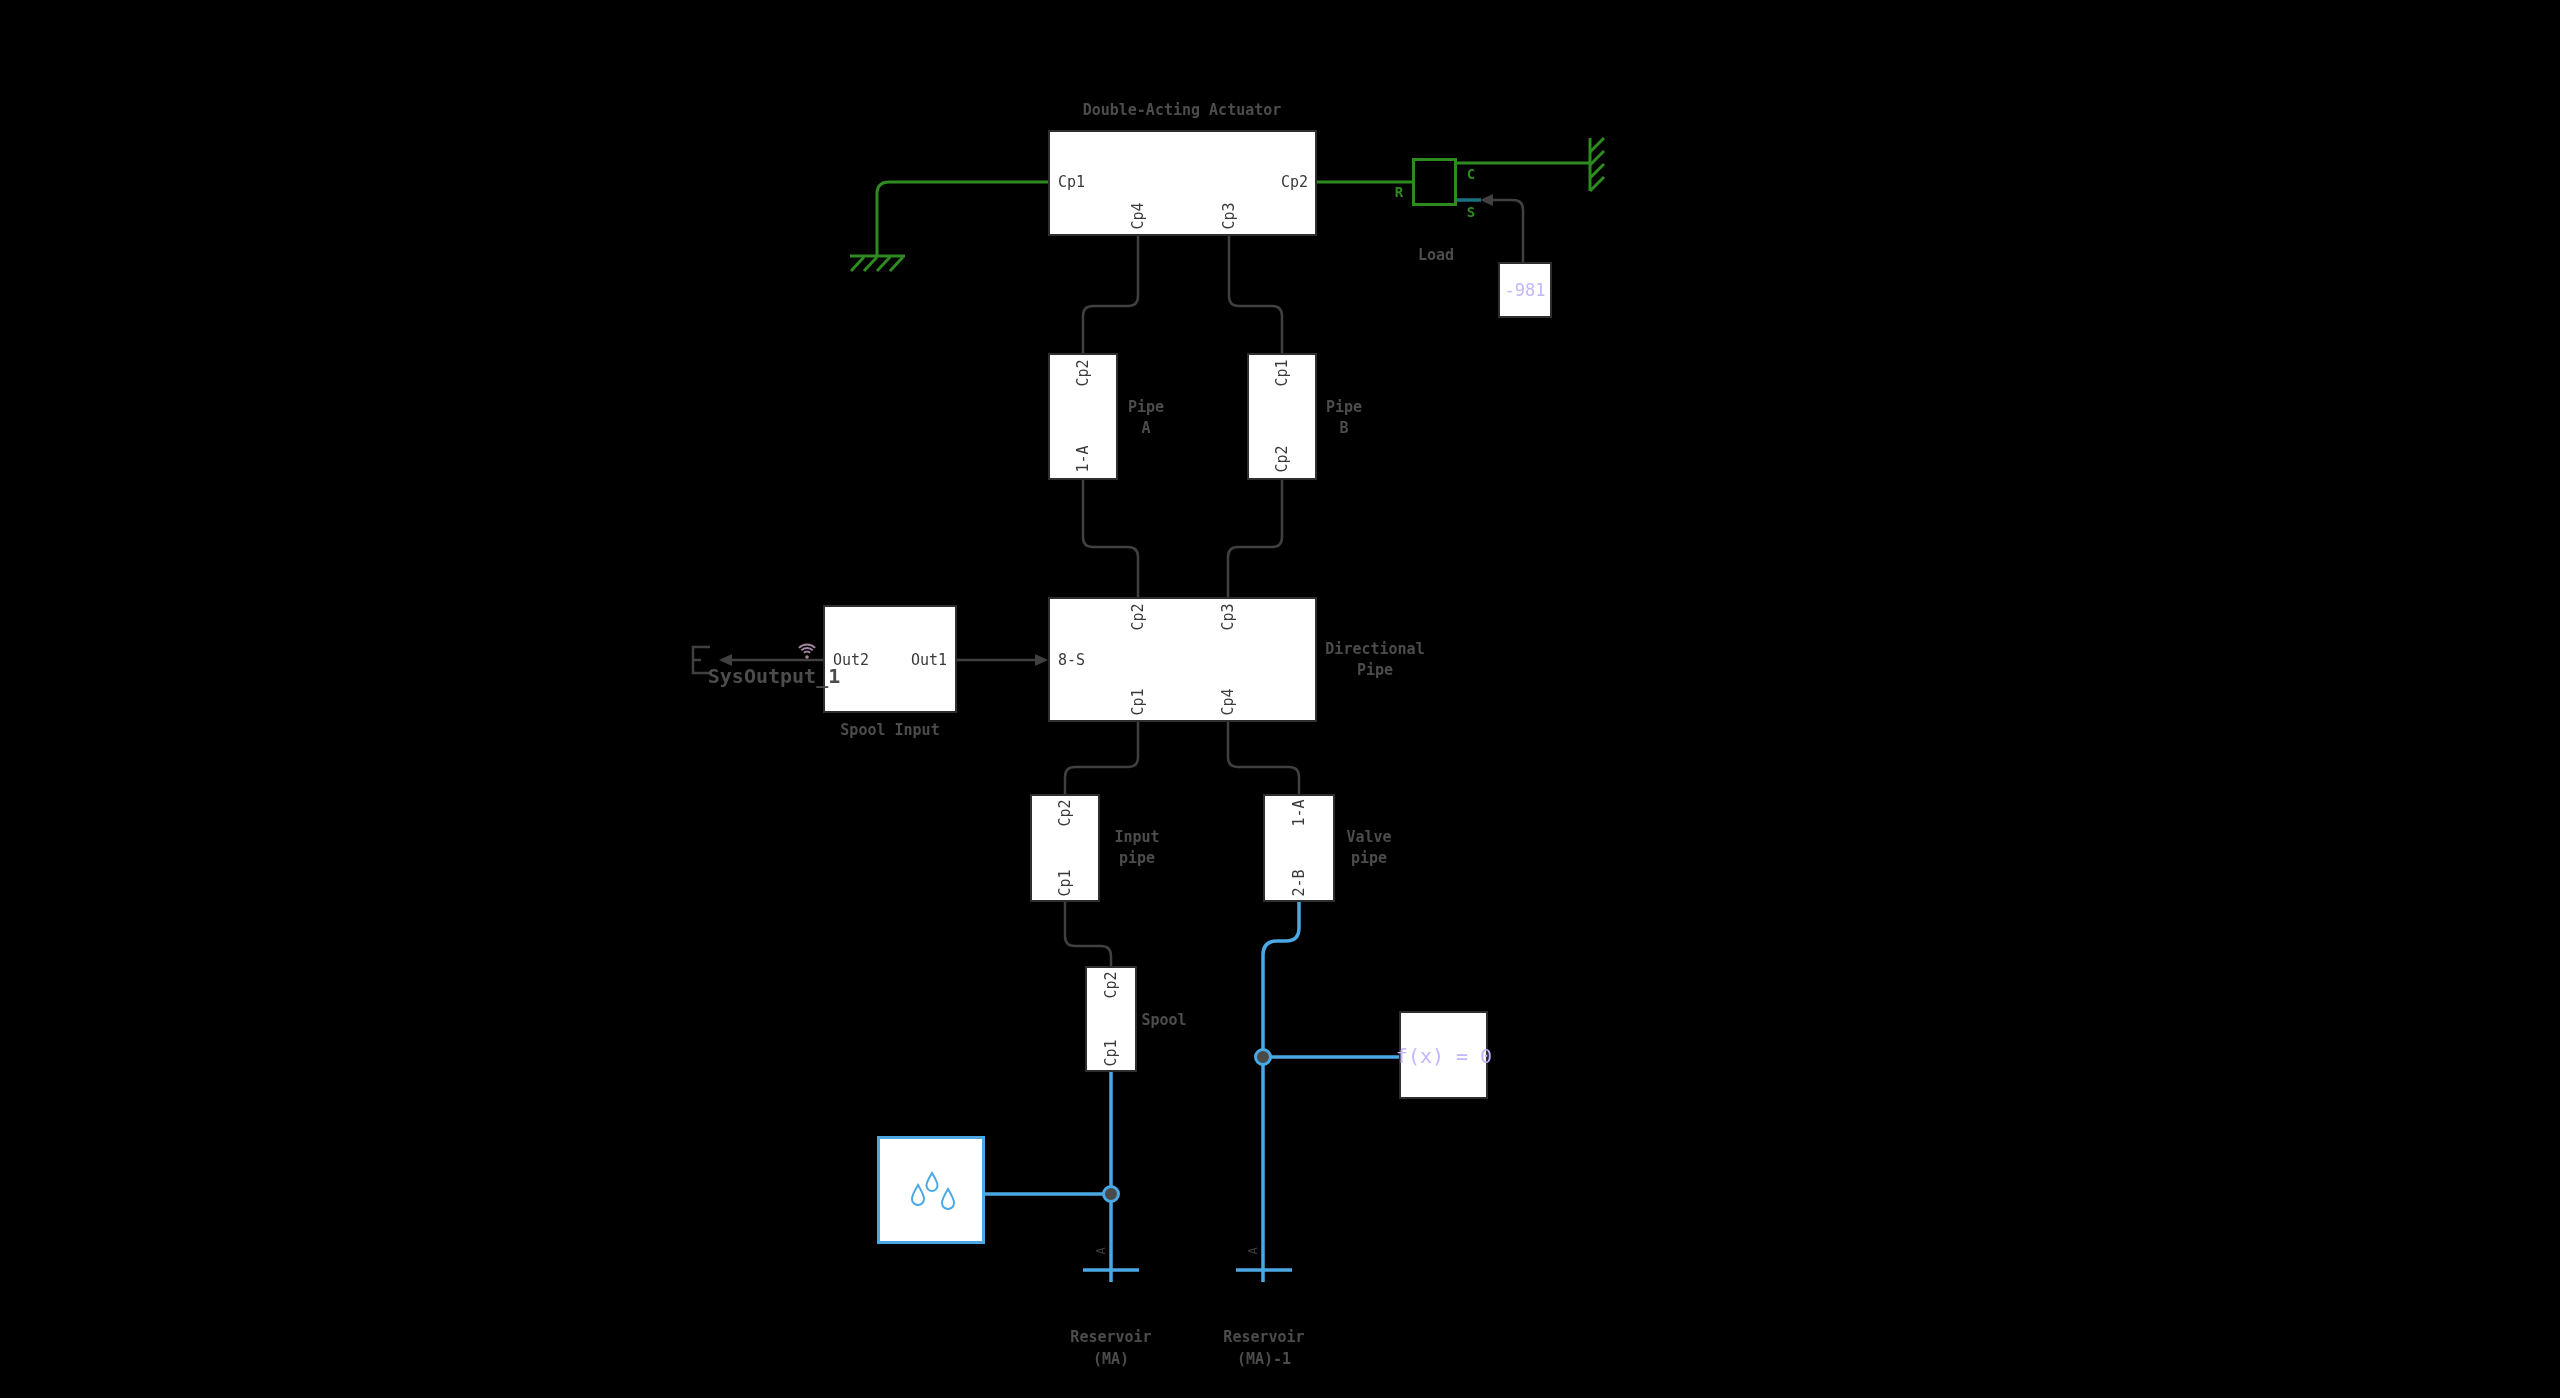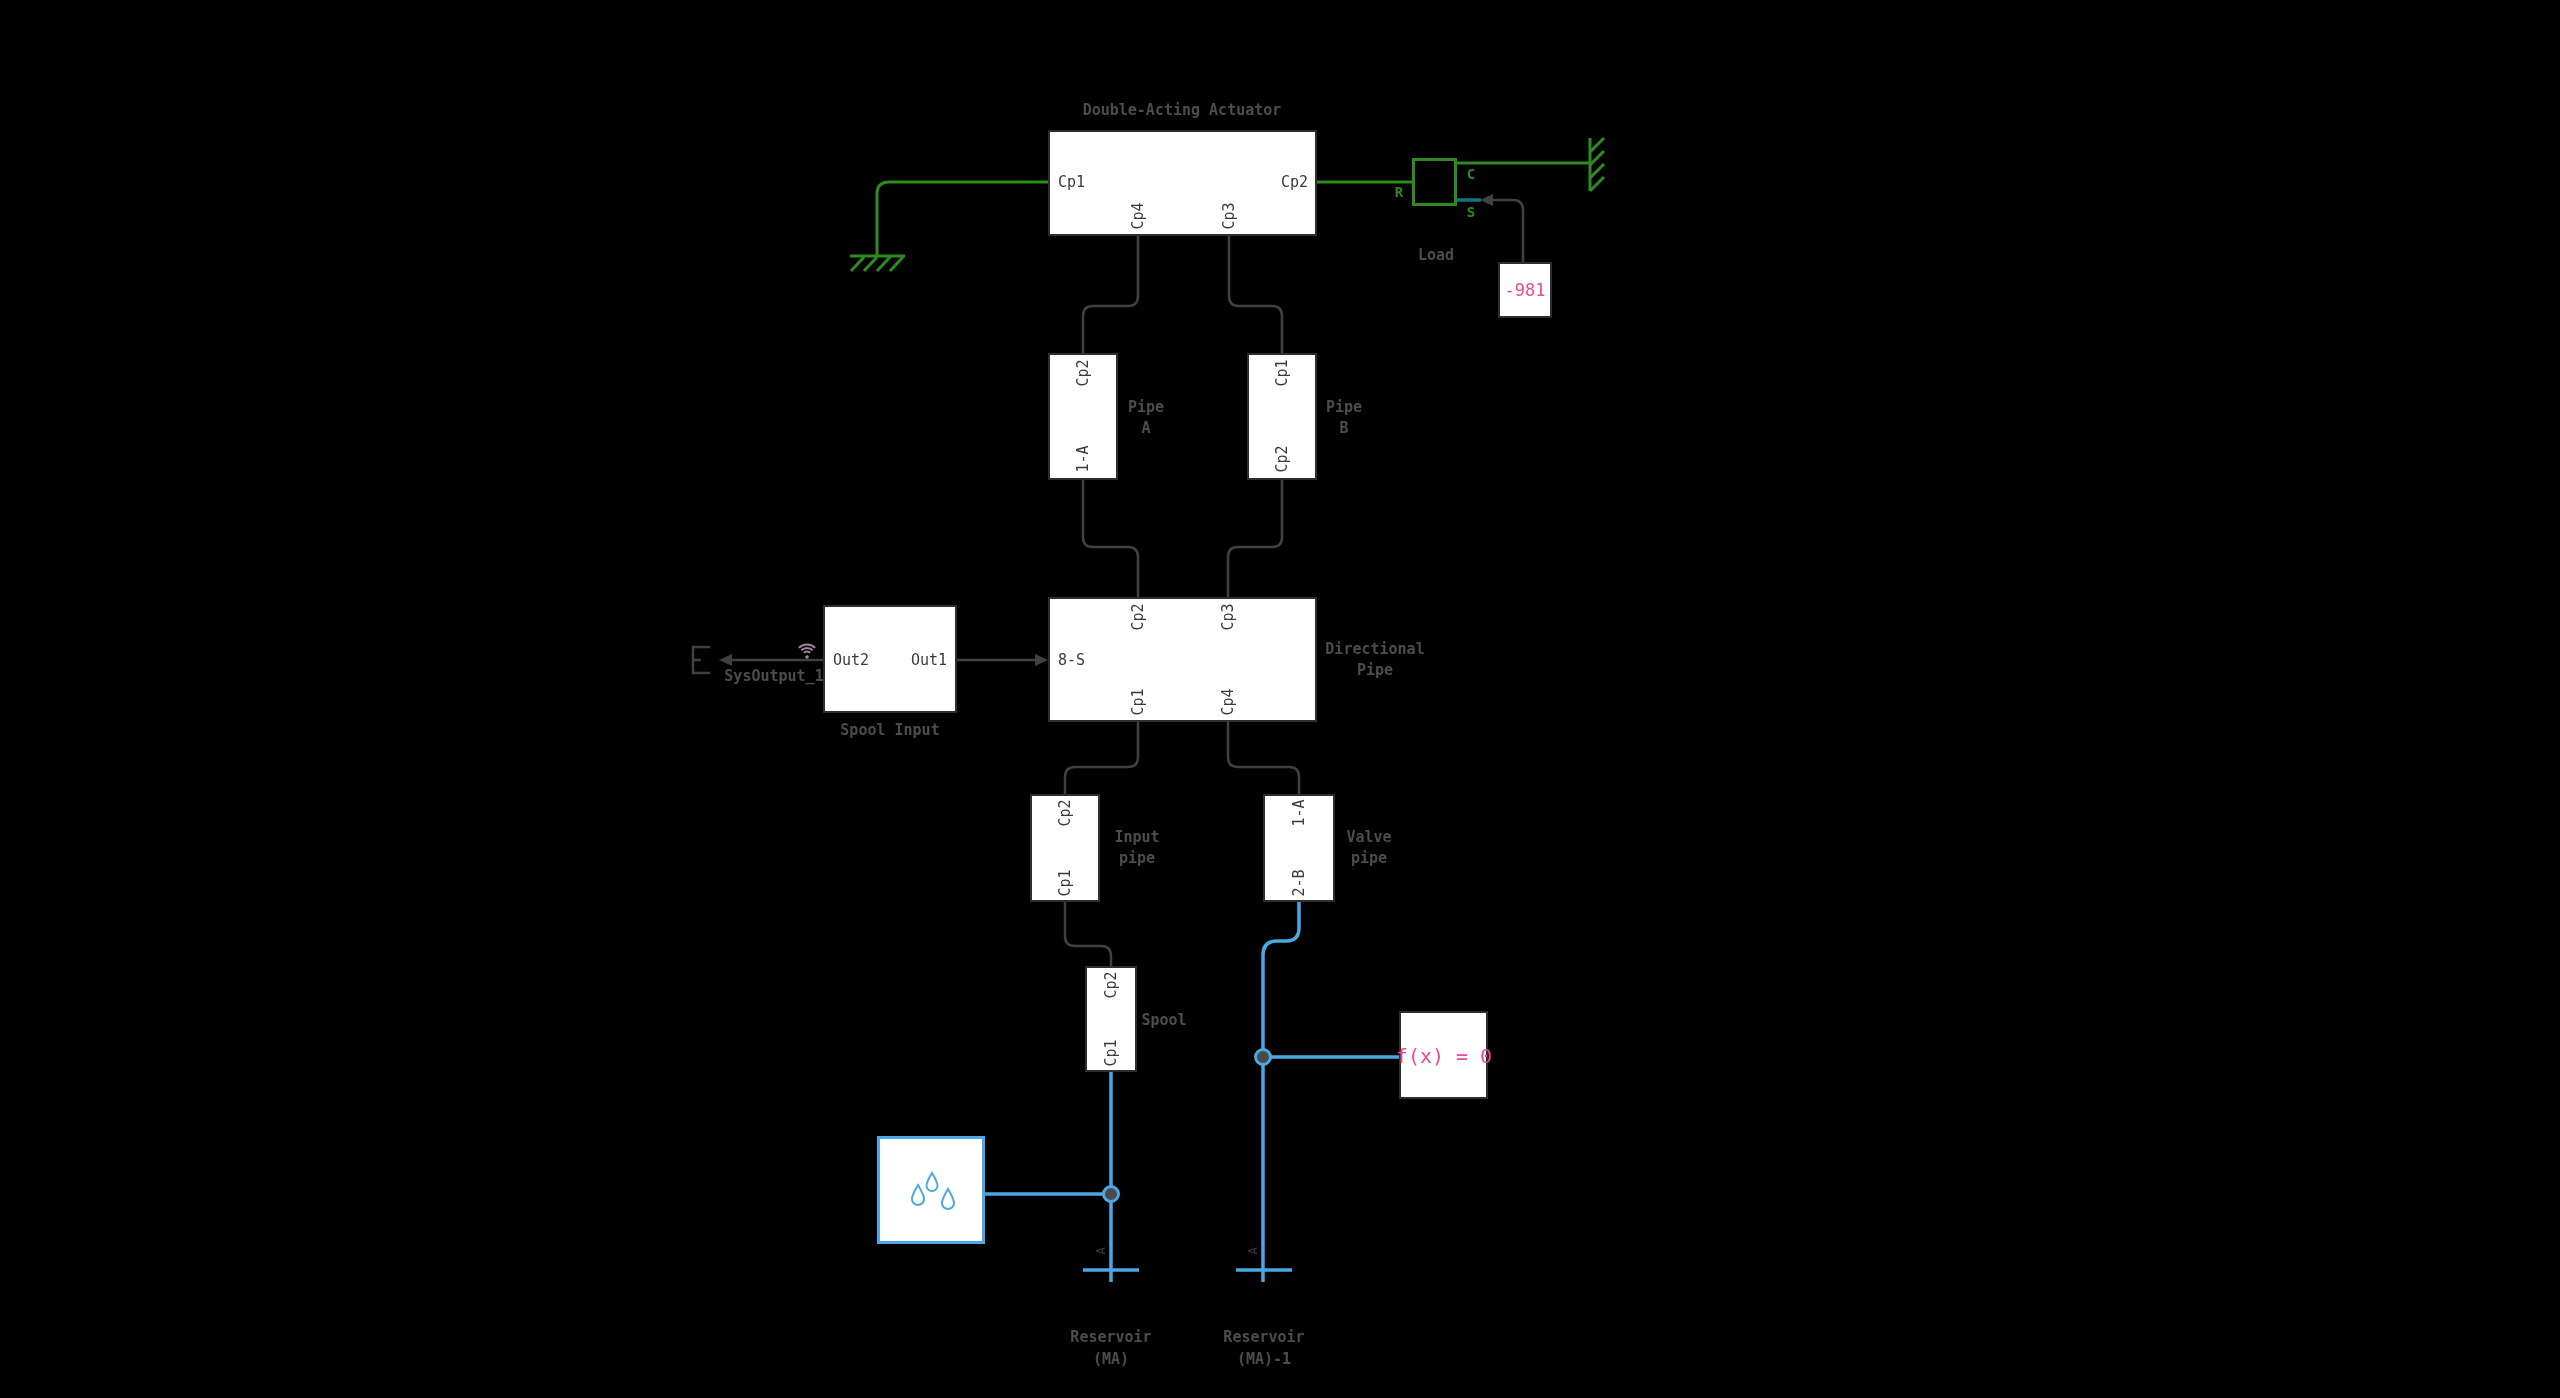--- a/index.html
+++ b/index.html
@@ -13,21 +13,21 @@
   .pl-left{transform:translate(0,-50%);}
   .pl-right{transform:translate(-100%,-50%);}
   .pl-vert{transform:translate(-50%,-50%) rotate(-90deg);}
   .nlabel{position:absolute;z-index:3;color:#4c4c4c;font-size:15px;font-weight:bold;
           transform:translate(-50%,-50%);text-align:center;white-space:nowrap;line-height:21px;}
   .nlabel.res{line-height:22px;margin-top:21px;}
   .glabel{position:absolute;z-index:3;color:#2e8b20;font-size:14px;font-weight:bold;
           transform:translate(-50%,-50%);white-space:nowrap;}
   .portA{position:absolute;z-index:3;color:#3d3d3d;font-size:12px;
          transform:translate(-50%,-50%) rotate(-90deg);}
-  .ctext{position:absolute;z-index:3;color:#ec4899;transform:translate(-50%,-50%);white-space:nowrap;}
+  .ctext{position:absolute;z-index:3;color:#c4b5fd;transform:translate(-50%,-50%);white-space:nowrap;}
 </style>
 </head>
 <body>
 
 <div id="canvas">
 
   <svg id="wires" width="2560" height="1398" viewBox="0 0 2560 1398">
 
     <g stroke="#2e8b20" stroke-width="3" fill="none">
       <path d="M1048 182 L889 182 Q877 182 877 194 L877 256"></path>
@@ -159,21 +159,21 @@
   </div>
   <div class="nlabel" style="left:1164px;top:1020px">Spool</div>
   <div class="nlabel res" style="left:1111px;top:1327px">
     <div>Reservoir</div>
       <div>(MA)</div>
   </div>
   <div class="nlabel res" style="left:1264px;top:1327px">
     <div>Reservoir</div>
       <div>(MA)-1</div>
   </div>
-  <div class="nlabel" style="left:774px;top:676px;font-size:15px">SysOutput_1</div>
+  <div class="nlabel" style="left:774px;top:676px;font-size:20px">SysOutput_1</div>
 
   <span class="plabel pl-left" style="left:1058px;top:182px">Cp1</span>
   <span class="plabel pl-right" style="left:1308px;top:182px">Cp2</span>
   <span class="plabel pl-vert" style="left:1138px;top:216px">Cp4</span>
   <span class="plabel pl-vert" style="left:1229px;top:216px">Cp3</span>
 
   <span class="glabel" style="left:1399px;top:192px">R</span>
   <span class="glabel" style="left:1471px;top:174px">C</span>
   <span class="glabel" style="left:1471px;top:212px">S</span>
 

